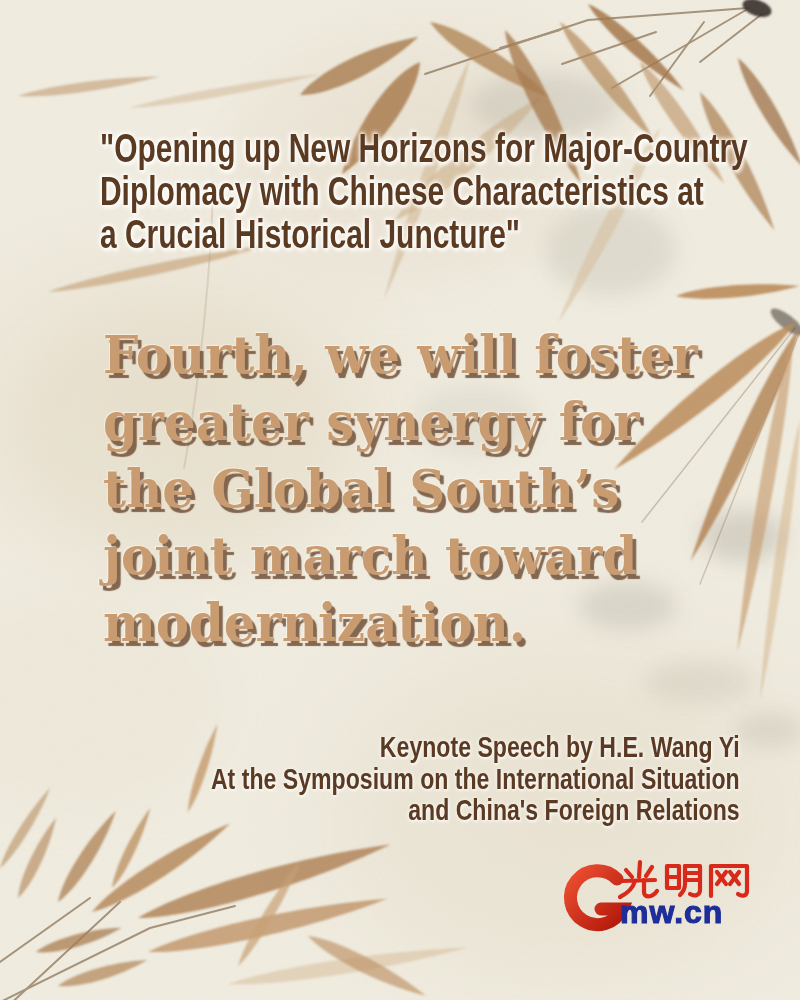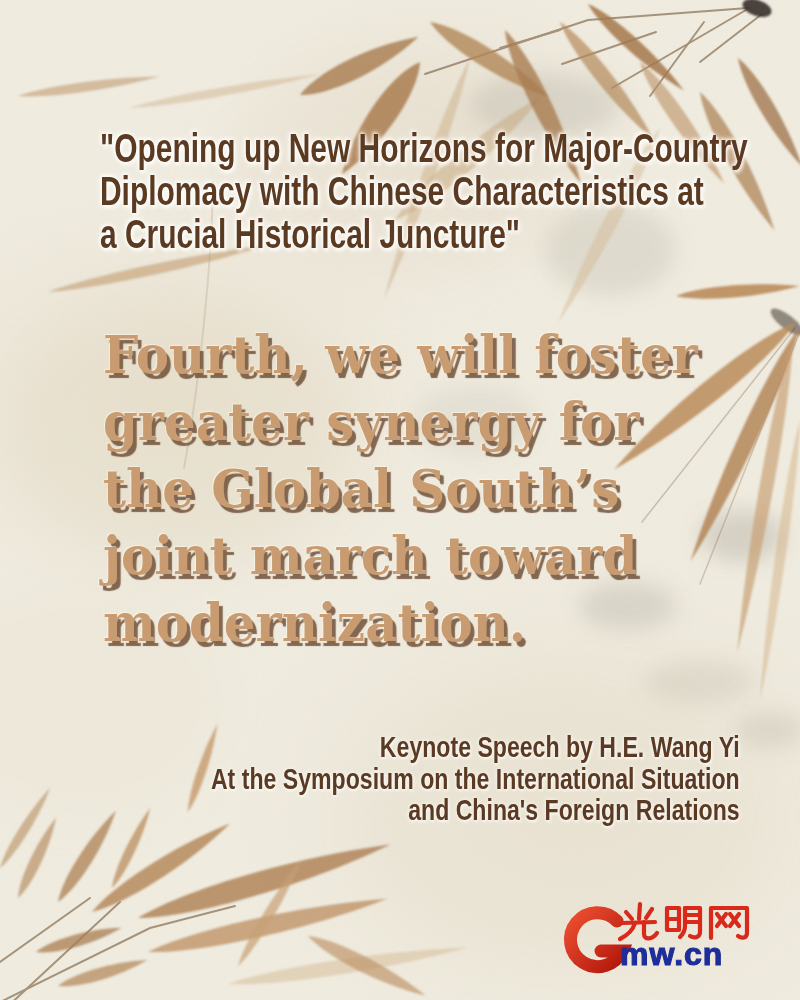--- a/index.html
+++ b/index.html
@@ -27,21 +27,21 @@
     font-size:53px;line-height:67px;color:#c89b70;white-space:nowrap;
     transform:scaleX(.94);transform-origin:left top;
     text-shadow:-1px -1px 1px rgba(255,249,238,.55), 4px 5px 1px rgba(104,70,45,.8);
   }
   .attribution{
     position:absolute;right:60px;top:731px;text-align:right;
     font-weight:bold;font-size:30px;line-height:31.5px;color:#5b3a23;white-space:nowrap;
     transform:scaleX(.77);transform-origin:right top;
     text-shadow:0 0 5px rgba(255,255,255,.8),1px 2px 3px rgba(255,255,255,.6);
   }
-  .logo{position:absolute;left:556px;top:898px;width:198px;height:80px;}
+  .logo{position:absolute;left:556px;top:856px;width:198px;height:80px;}
   .logo svg{display:block;width:198px;height:80px;}
 </style>
 </head>
 <body>
 
 <div class="poster">
 
   <svg class="bg-art" viewBox="0 0 800 1000" aria-hidden="true">
     <defs>
       <path id="leaf" d="M0 0 C18 -11 62 -14 100 -3 C62 11 18 10 0 0 Z"></path>

